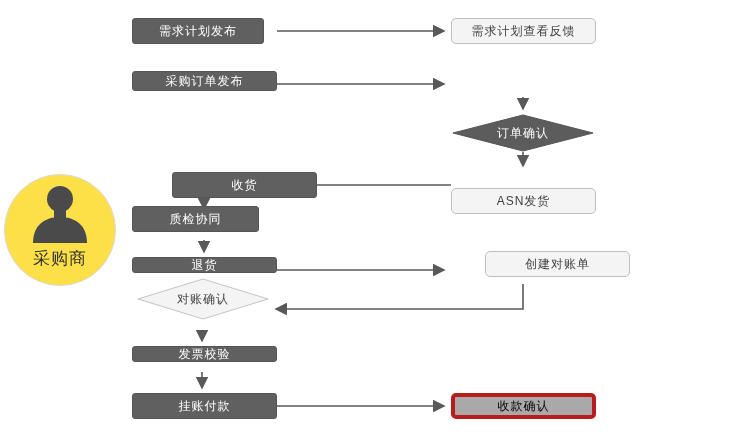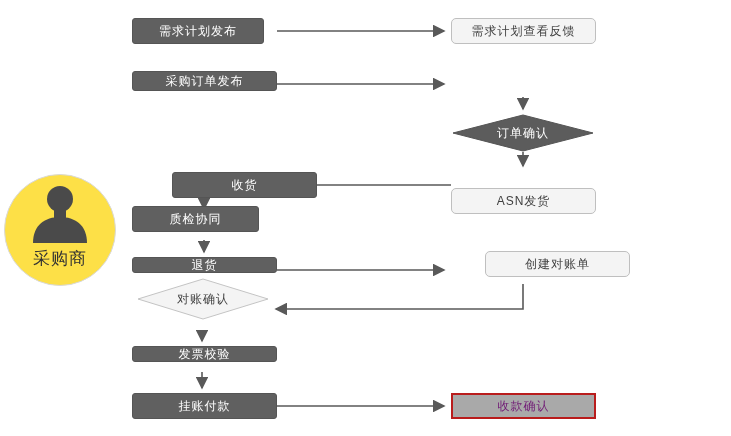--- a/index.html
+++ b/index.html
@@ -21,22 +21,22 @@
   }
   .dark-box{
     background:#606060;color:#ffffff;
     border-radius:3px;border:1px solid #555555;
   }
   .light-box{
     background:#f4f4f4;color:#404040;
     border-radius:5px;border:1px solid #bfbfbf;
   }
   .muted-box{
-    background:#a9a9a9;color:#701a75;
-    border-radius:0;border:2px solid #b91c1c;
+    background:#a9a9a9;color:#000000;
+    border-radius:5px;border:4px solid #b91c1c;
   }
   .diamond{position:absolute;z-index:2;}
   .diamond svg{display:block;}
   .diamond .dlabel{
     position:absolute;left:0;top:0;width:100%;height:100%;
     display:flex;align-items:center;justify-content:center;
     font-size:12px;letter-spacing:1px;
   }
   .diamond.dark .dlabel{color:#ffffff;}
   .diamond.light .dlabel{color:#404040;}

